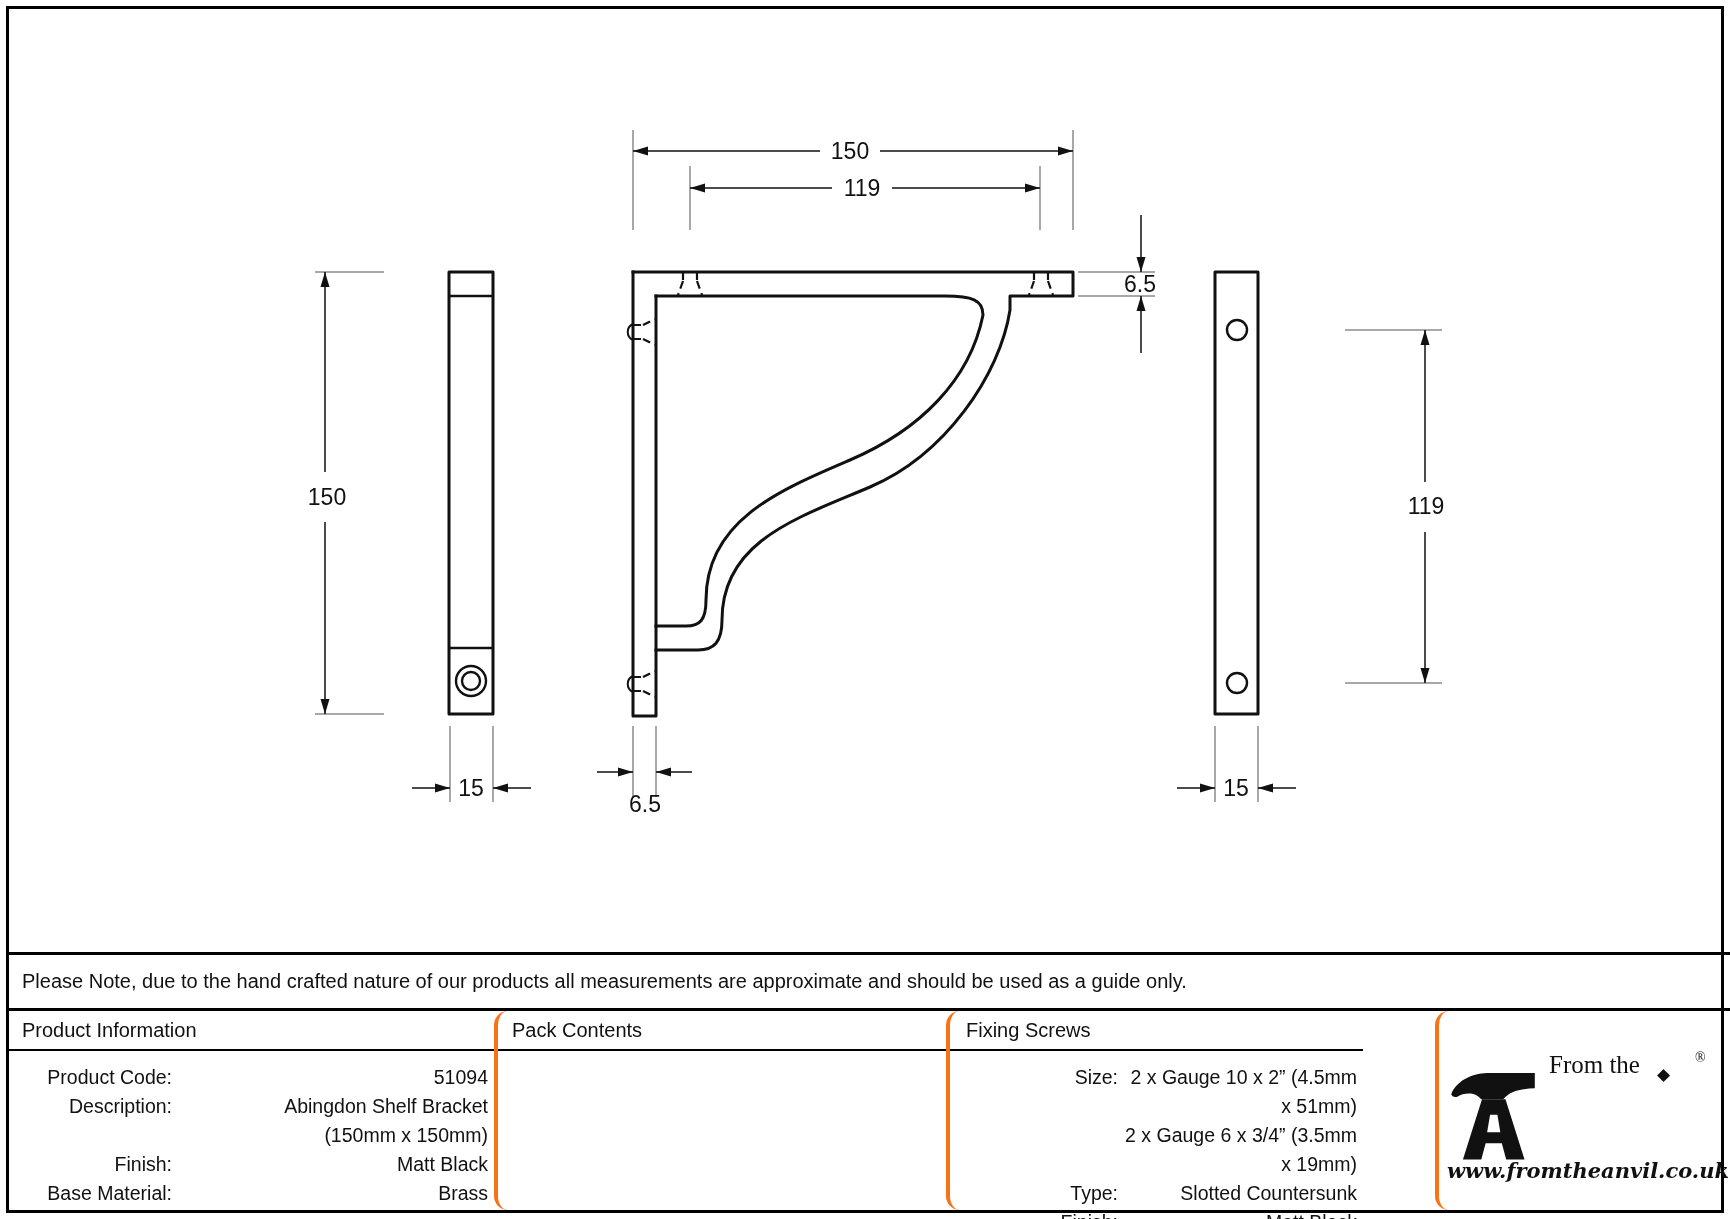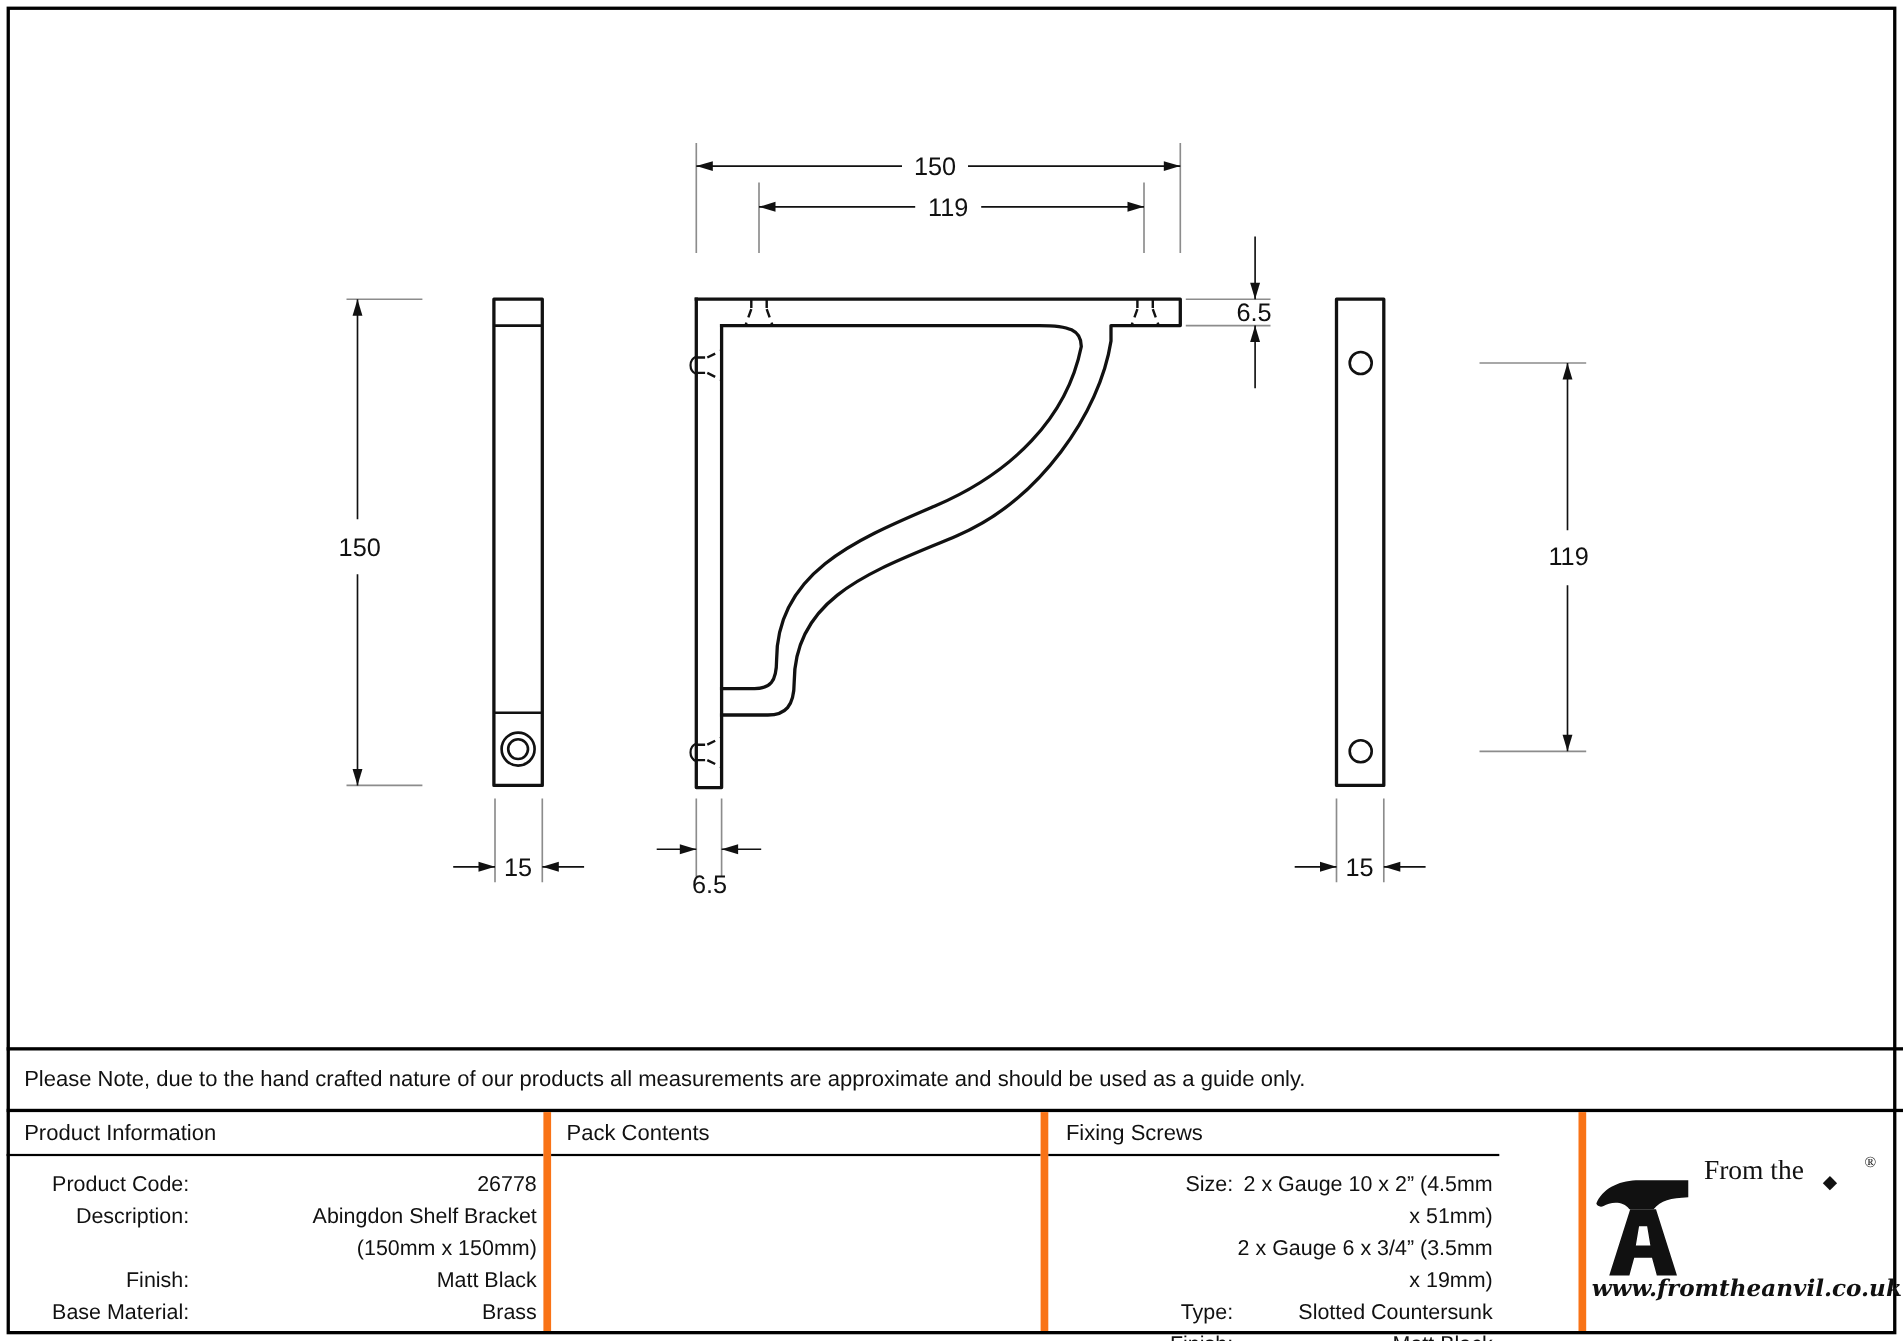--- a/index.html
+++ b/index.html
@@ -8,22 +8,22 @@
   svg.drawing{position:absolute;left:0;top:0;}
   .ol{fill:none;stroke:#111;stroke-width:3;stroke-linejoin:round;stroke-linecap:square;}
   .th{fill:none;stroke:#111;stroke-width:2.4;}
   .dash{fill:none;stroke:#111;stroke-width:2.2;stroke-dasharray:8 5;}
   .sld{fill:none;stroke:#111;stroke-width:2;}
   .ext{stroke:#8c8c8c;stroke-width:1.5;fill:none;}
   .dl{stroke:#111;stroke-width:1.5;fill:none;}
   .ah{fill:#111;stroke:none;}
   text.dim{font-family:"Liberation Sans",sans-serif;font-size:23px;fill:#111;text-anchor:middle;}
   .note-row{position:absolute;left:6px;top:952px;width:1715px;height:53px;border-top:3px solid #000;border-bottom:3px solid #000;display:flex;align-items:center;padding-left:16px;font-size:20px;}
-  .col{position:absolute;top:1011px;height:199px;box-sizing:border-box;}
-  .col.b{border-left:7px solid #f97316;}
+  .col{position:absolute;top:1011px;height:199px;box-sizing:border-box;border-radius:14px;}
+  .col.b{border-left:4px solid #f97316;}
   .col-h{height:38px;border-bottom:2.5px solid #000;display:flex;align-items:center;font-size:20px;}
   .c1 .col-h,.c3 .col-h{padding-left:16px;}
   .c2 .col-h{padding-left:14px;}
   .kv{display:grid;grid-template-columns:150px 1fr;row-gap:0;padding:12px 6px 0 16px;font-size:19.5px;line-height:29px;text-align:right;}
   .c3 .kv{grid-template-columns:148px 1fr;padding-left:20px;}
   .items{padding:14px 6px 0 14px;font-size:19.5px;line-height:31px;}
   .logo{position:absolute;left:1447px;top:1038px;width:270px;height:156px;}
   .logo .icon{position:absolute;left:2px;top:20px;}
   .logo .nm{position:absolute;left:84px;top:32px;font:84px/100px "Liberation Serif",serif;letter-spacing:-2px;}
   .logo .ft{position:absolute;left:102px;top:14px;font:25px/26px "Liberation Serif",serif;}
@@ -130,21 +130,21 @@
 </svg>
 
 <div class="note-row">
   <span>Please Note, due to the hand crafted nature of our products all measurements are approximate and should be used as a guide only.</span>
 </div>
 
 <div class="col c1" style="left:6px;width:488px;">
   <div class="col-h">Product Information</div>
   <div class="kv">
     <span>Product Code:</span>
-    <span>26778</span>
+    <span>51094</span>
     <span>Description:</span>
     <span>Abingdon Shelf Bracket</span>
     <span></span>
     <span>(150mm x 150mm)</span>
     <span>Finish:</span>
     <span>Matt Black</span>
     <span>Base Material:</span>
     <span>Brass</span>
   </div>
 </div>

